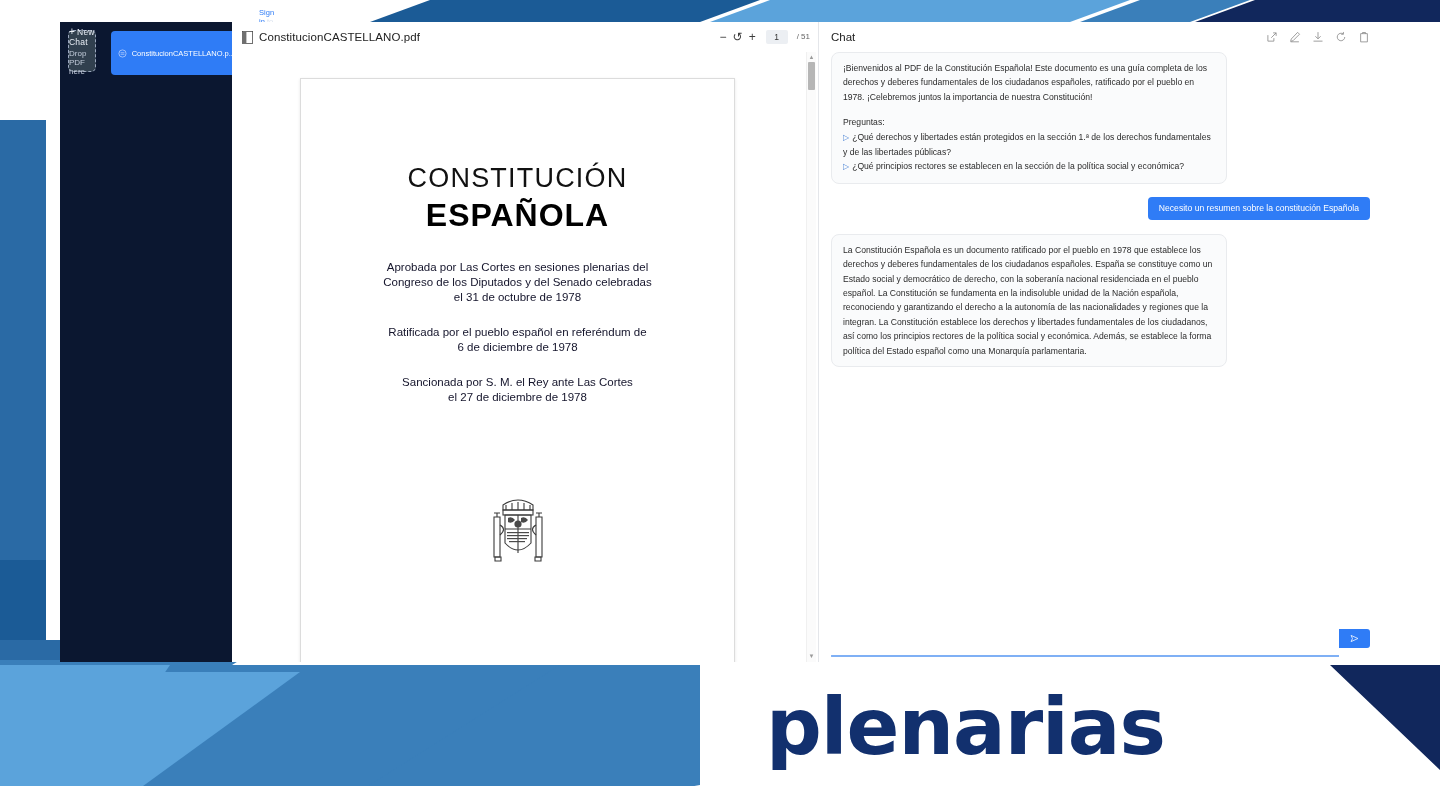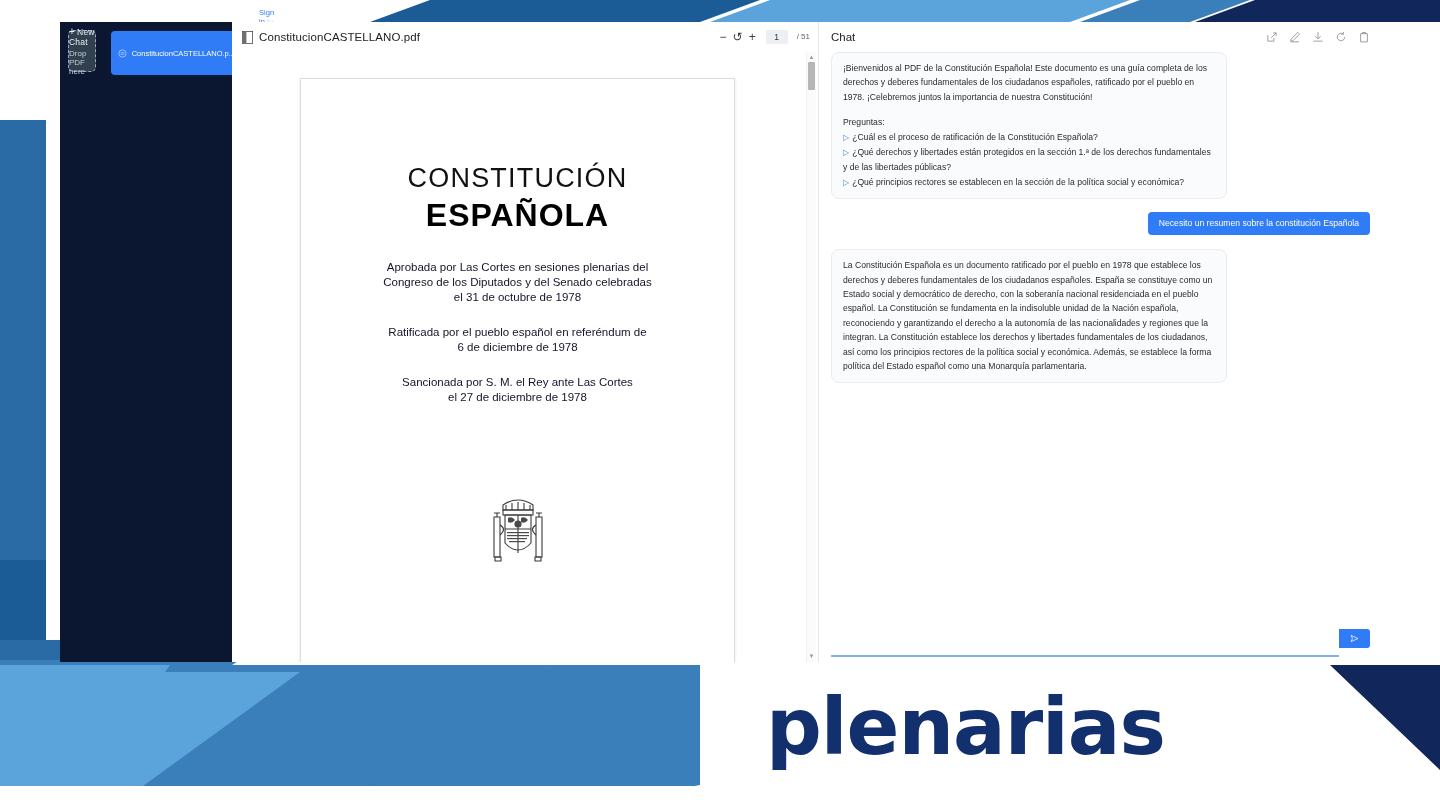--- a/index.html
+++ b/index.html
@@ -327,21 +327,20 @@
         </svg>
       </div>
     </div>
 
     <div class="chat-body">
 
       <div class="bubble">
         <p>¡Bienvenidos al PDF de la Constitución Española! Este documento es una guía completa de los derechos y deberes fundamentales de los ciudadanos españoles, ratificado por el pueblo en 1978. ¡Celebremos juntos la importancia de nuestra Constitución!</p>
         <div class="gap"></div>
         <p>Preguntas:</p>
-        <span class="q"><span class="tri">▷</span><span>¿Cuál es el proceso de ratificación de la Constitución Española?</span></span>
         <span class="q"><span class="tri">▷</span><span>¿Qué derechos y libertades están protegidos en la sección 1.ª de los derechos fundamentales y de las libertades públicas?</span></span>
         <span class="q"><span class="tri">▷</span><span>¿Qué principios rectores se establecen en la sección de la política social y económica?</span></span>
       </div>
 
       <div class="user-row">
         <div class="user-bubble">Necesito un resumen sobre la constitución Española</div>
       </div>
 
       <div class="bubble bot2">
         <p>La Constitución Española es un documento ratificado por el pueblo en 1978 que establece los derechos y deberes fundamentales de los ciudadanos españoles. España se constituye como un Estado social y democrático de derecho, con la soberanía nacional residenciada en el pueblo español. La Constitución se fundamenta en la indisoluble unidad de la Nación española, reconociendo y garantizando el derecho a la autonomía de las nacionalidades y regiones que la integran. La Constitución establece los derechos y libertades fundamentales de los ciudadanos, así como los principios rectores de la política social y económica. Además, se establece la forma política del Estado español como una Monarquía parlamentaria.</p>

